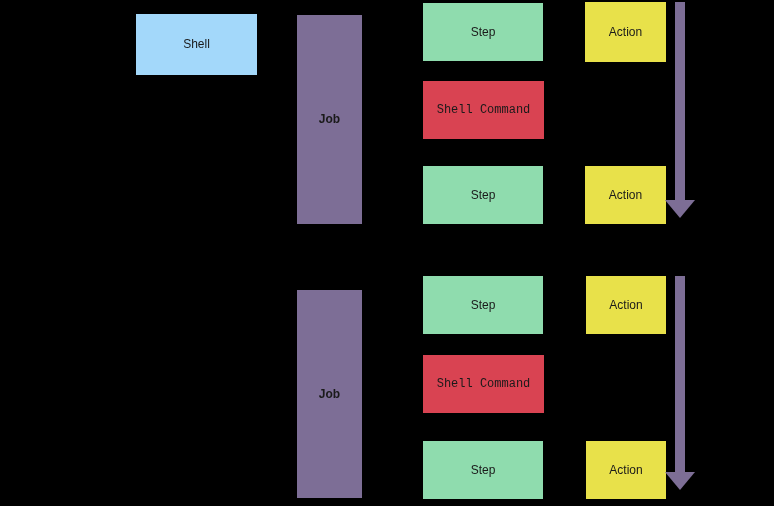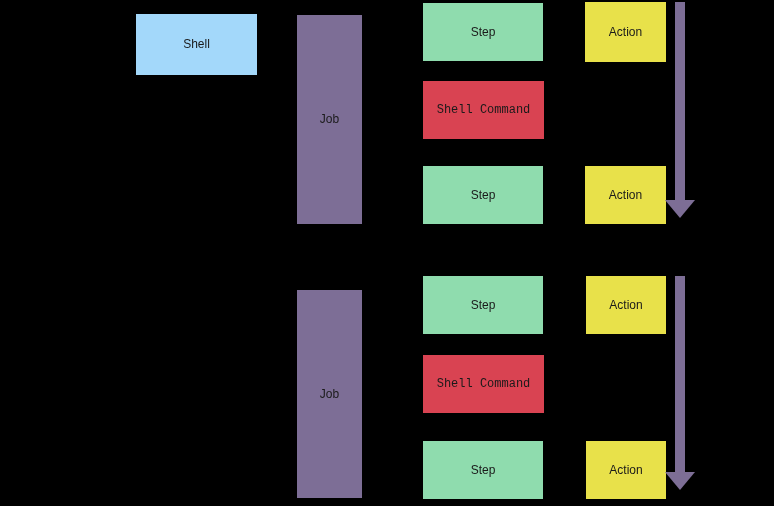--- a/index.html
+++ b/index.html
@@ -7,21 +7,21 @@
   .canvas{
     position:relative;width:774px;height:506px;
     background:var(--background,#000);
     font-family:"Liberation Sans",sans-serif;
   }
   .box{
     position:absolute;display:flex;align-items:center;justify-content:center;
     font-size:12px;color:var(--text,#1a1a1a);line-height:1.2;margin-left:8px;
   }
   .event-box{background:var(--event,#A3D8FA);}
-  .job-box{background:var(--job,#7D6E96);}
+  .job-box{background:var(--job,#7D6E96);font-weight:bold;}
   .step-box{background:var(--step,#8FDCAE);}
   .shell-box{background:var(--shell,#D94352);font-family:Liberation Mono, monospace;}
   .action-box{background:var(--action,#E8E14A);}
   .arrow{
     position:absolute;width:30px;
     display:flex;flex-direction:column;align-items:center;
   }
   .arrow .shaft{width:10px;flex:1;background:var(--arrow,#7D6E96);}
   .arrow .head{
     width:0;height:0;

